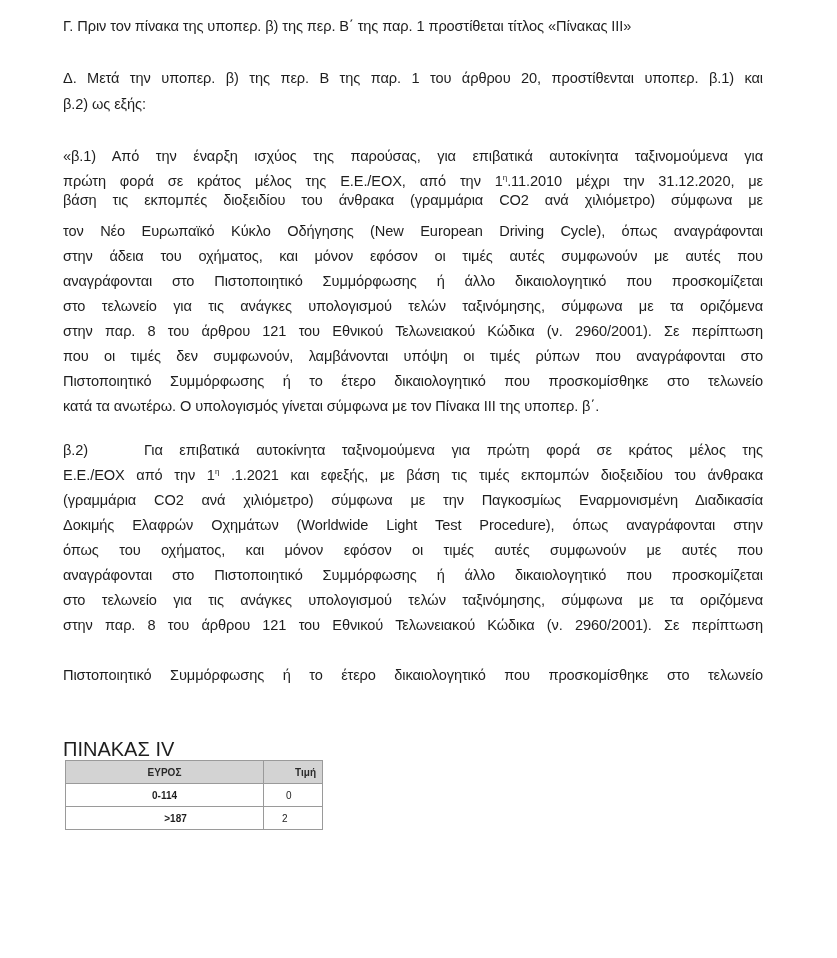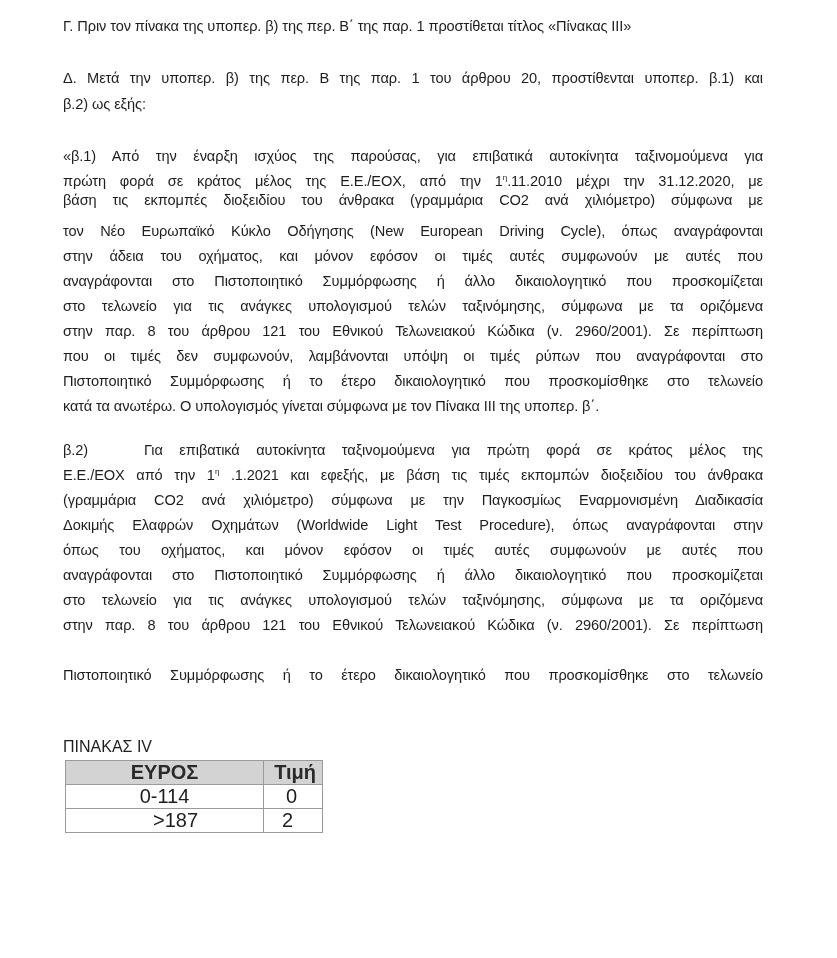--- a/index.html
+++ b/index.html
@@ -3,25 +3,25 @@
 <meta charset="utf-8">
 <style>
   html, body { margin: 0; padding: 0; background: #ffffff; }
   body { width: 837px; height: 958px; position: relative; overflow: hidden;
          font-family: "Liberation Sans", "DejaVu Sans", sans-serif; color: #1e1e1e; }
   .page { position: absolute; left: 0; top: 0; width: 837px; height: 958px; }
   .line { position: absolute; left: 63px; font-size: 14.6px; line-height: 20px; white-space: nowrap; letter-spacing: -0.1px; }
   .just { width: 700px; text-align: justify; text-align-last: justify; white-space: normal; }
   sup { font-size: 8px; vertical-align: 6px; line-height: 0; }
   .tab { display: inline-block; width: 56px; }
-  .table-title { position: absolute; left: 63px; top: 738px; font-size: 16px; }
-  table.pinakas { position: absolute; left: 65px; top: 760px; border-collapse: collapse; width: 258px; font-size: 20px; }
+  .table-title { position: absolute; left: 63px; top: 738px; font-size: 20px; }
+  table.pinakas { position: absolute; left: 65px; top: 760px; border-collapse: collapse; width: 258px; font-size: 10px; }
   table.pinakas td, table.pinakas th { border: 1px solid #9a9a9a; height: 22px; padding: 0; }
   table.pinakas th { background: #d3d3d3; font-weight: bold; color: #2a2a2a; }
-  table.pinakas td.range { font-weight: normal; text-align: center; width: 175px; }
+  table.pinakas td.range { font-weight: bold; text-align: center; width: 175px; }
   table.pinakas td.val { text-align: left; padding-left: 18px; }
   table.pinakas th.h1 { text-align: center; width: 175px; }
   table.pinakas th.h2 { text-align: right; padding-right: 6px; margin-top: 44px; }
 </style>
 </head>
 <body>
 
 <div class="page">
 
   <div class="line" style="top:16px">Γ. Πριν τον πίνακα της υποπερ.  β) της περ. Β΄ της παρ. 1 προστίθεται τίτλος «Πίνακας ΙΙΙ»</div>

